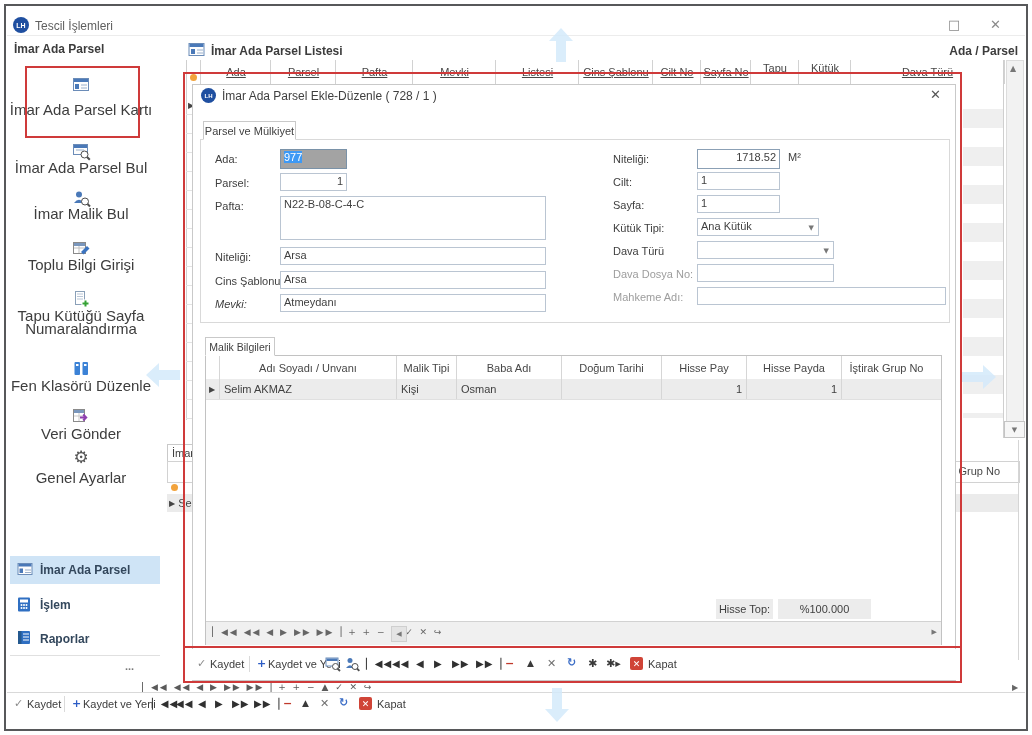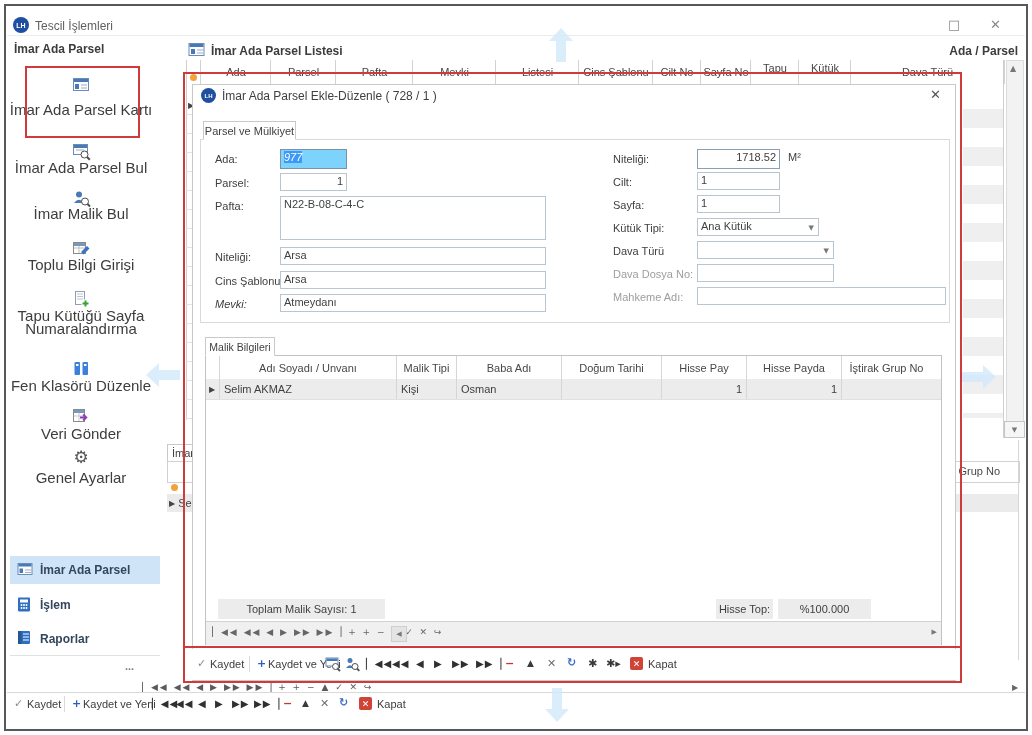--- a/index.html
+++ b/index.html
@@ -8,21 +8,21 @@
   .abs{position:absolute;}
   .ico{font-family:"DejaVu Sans",sans-serif;}
   .frame{left:4px;top:4px;right:4px;bottom:4px;border:2px solid #57585a;background:#fff;}
   .logo{width:16px;height:16px;border-radius:50%;background:#1f4fa0;color:#fff;font-size:7px;font-weight:bold;
         display:flex;align-items:center;justify-content:center;}
   .winbtn{color:#8a8a8a;font-size:13px;cursor:default;}
   .sb-label{width:150px;left:6px;text-align:center;color:#3d3d3d;font-size:15px;line-height:13px;}
   .sb-ico{width:150px;left:6px;text-align:center;}
   .navitem{font-weight:bold;color:#33475c;font-size:12px;}
   .hdrcell{top:60px;height:24px;border-left:1px solid #d2d2d2;display:flex;align-items:center;
-           justify-content:center;color:#474747;background:#fff;overflow:hidden;white-space:nowrap;}
+           justify-content:center;color:#474747;background:#fff;overflow:hidden;white-space:nowrap;text-decoration:underline;}
   .hdrtop{align-items:flex-start;padding-top:2px;}
   .tb{border:1px solid #bac5d2;background:#fff;font-size:11px;padding:1px 3px;overflow:hidden;
       white-space:nowrap;box-sizing:border-box;}
   .lbl{color:#404040;}
   .lbl-dis{color:#9d9d9d;}
   .combo-arrow{position:absolute;right:4px;top:5px;font-size:7px;color:#777;}
   .gcell{display:flex;align-items:center;overflow:hidden;white-space:nowrap;box-sizing:border-box;
          border-left:1px solid #d6d6d6;height:100%;padding:0 4px;}
   .ghead{justify-content:center;color:#474747;}
   .tbtn{color:#3d3d3d;font-size:11px;white-space:nowrap;}
@@ -262,21 +262,21 @@
 <div class="abs" style="left:192px;top:84px;width:764px;height:597px;background:#fff;border:1px solid #c9c9c9;box-sizing:border-box;z-index:10;"></div>
 
 <div class="abs logo" style="left:201px;top:88px;width:15px;height:15px;z-index:11;font-size:6px;">LH</div>
 <span class="abs" style="left:222px;top:89px;font-size:12px;color:#3f3f3f;z-index:11;">İmar Ada Parsel Ekle-Düzenle ( 728 / 1 )</span>
 <span class="abs ico" style="left:930px;top:87px;font-size:13px;color:#555;z-index:11;">✕</span>
 
 <div class="abs" style="left:203px;top:121px;width:93px;height:19px;border:1px solid #c9c9c9;border-bottom:1px solid #fff;background:#fff;z-index:12;text-align:center;line-height:18px;box-sizing:border-box;">Parsel ve Mülkiyet</div>
 <div class="abs" style="left:200px;top:139px;width:750px;height:184px;border:1px solid #d9d9d9;z-index:11;box-sizing:border-box;"></div>
 
 <span class="abs lbl" style="left:215px;top:153px;z-index:12;">Ada:</span>
-<div class="abs tb" style="left:280px;top:149px;width:67px;height:20px;background:#7dd3fc;border-color:#7a92a8;z-index:12;font-style:italic;"><span style="background:#3d99f5;color:#fff;">977</span></div>
+<div class="abs tb" style="left:280px;top:149px;width:67px;height:20px;background:#a3a3a3;border-color:#7a92a8;z-index:12;"><span style="background:#3d99f5;color:#fff;">977</span></div>
 <span class="abs lbl" style="left:215px;top:177px;z-index:12;">Parsel:</span>
 <div class="abs tb" style="left:280px;top:173px;width:67px;height:18px;text-align:right;z-index:12;">1</div>
 <span class="abs lbl" style="left:215px;top:200px;z-index:12;">Pafta:</span>
 <div class="abs tb" style="left:280px;top:196px;width:266px;height:44px;white-space:normal;z-index:12;">N22-B-08-C-4-C</div>
 <span class="abs lbl" style="left:215px;top:251px;z-index:12;">Niteliği:</span>
 <div class="abs tb" style="left:280px;top:247px;width:266px;height:18px;z-index:12;">Arsa</div>
 <span class="abs lbl" style="left:215px;top:275px;z-index:12;">Cins Şablonu:</span>
 <div class="abs tb" style="left:280px;top:271px;width:266px;height:18px;z-index:12;">Arsa</div>
 <span class="abs lbl" style="left:215px;top:298px;z-index:12;font-style:italic;">Mevki:</span>
 <div class="abs tb" style="left:280px;top:294px;width:266px;height:18px;z-index:12;">Atmeydanı</div>
@@ -315,21 +315,20 @@
     <span class="ico" style="position:absolute;left:3px;top:6px;font-size:8px;color:#444;">▶</span>
     <div class="gcell" style="position:absolute;left:13px;width:177px;">Selim AKMAZ</div>
     <div class="gcell" style="position:absolute;left:190px;width:60px;">Kişi</div>
     <div class="gcell" style="position:absolute;left:250px;width:105px;">Osman</div>
     <div class="gcell" style="position:absolute;left:355px;width:100px;"></div>
     <div class="gcell" style="position:absolute;left:455px;width:85px;justify-content:flex-end;">1</div>
     <div class="gcell" style="position:absolute;left:540px;width:95px;justify-content:flex-end;">1</div>
     <div class="gcell" style="position:absolute;left:635px;width:90px;"></div>
   </div>
 
-  <div style="position:absolute;left:12px;top:243px;width:167px;height:20px;background:#ececec;display:flex;align-items:center;justify-content:center;">Toplam Malik Sayısı: 1</div>
   <div style="position:absolute;left:510px;top:243px;width:57px;height:20px;background:#ececec;display:flex;align-items:center;justify-content:center;">Hisse Top:</div>
   <div style="position:absolute;left:572px;top:243px;width:93px;height:20px;background:#ececec;display:flex;align-items:center;justify-content:center;">%100.000</div>
 
   <div style="position:absolute;left:0;top:265px;width:100%;height:23px;background:#f0f0f0;border-top:1px solid #d2d2d2;">
     <span class="ico" style="position:absolute;left:6px;top:5px;font-size:9px;color:#666;letter-spacing:2px;">▏◀◀ ◀◀ ◀ ▶ ▶▶ ▶▶▕  +  +  −  ▲  ✓ ✕ ↪</span>
     <span class="ico" style="position:absolute;left:185px;top:4px;width:14px;height:14px;background:#e4e4e4;border:1px solid #cfcfcf;font-size:7px;color:#777;text-align:center;line-height:14px;">◀</span>
     <span class="ico" style="position:absolute;right:4px;top:6px;font-size:7px;color:#777;">▶</span>
   </div>
 </div>
 

